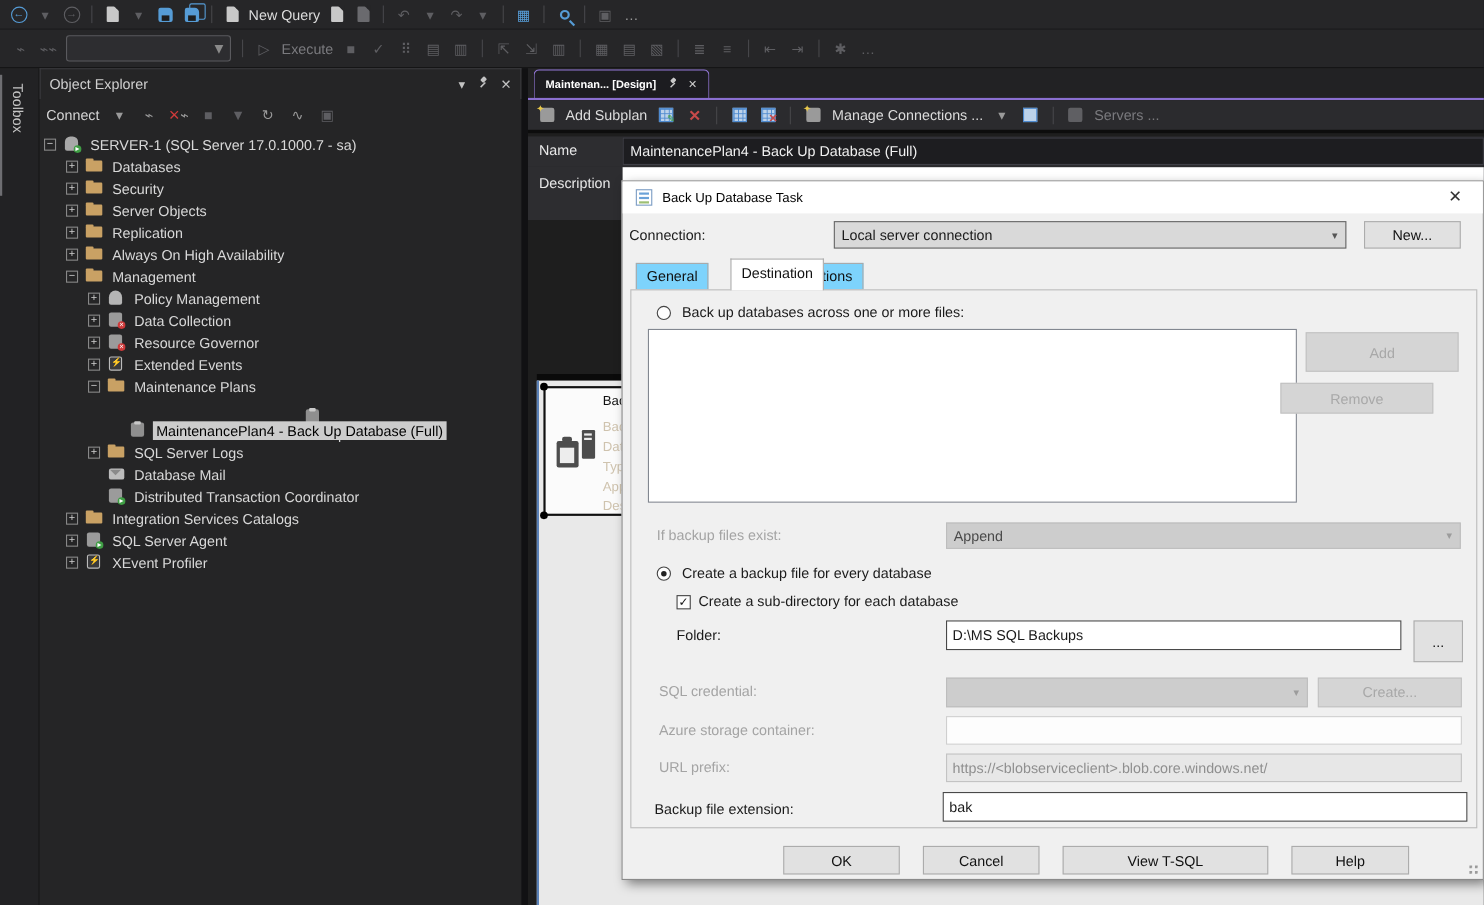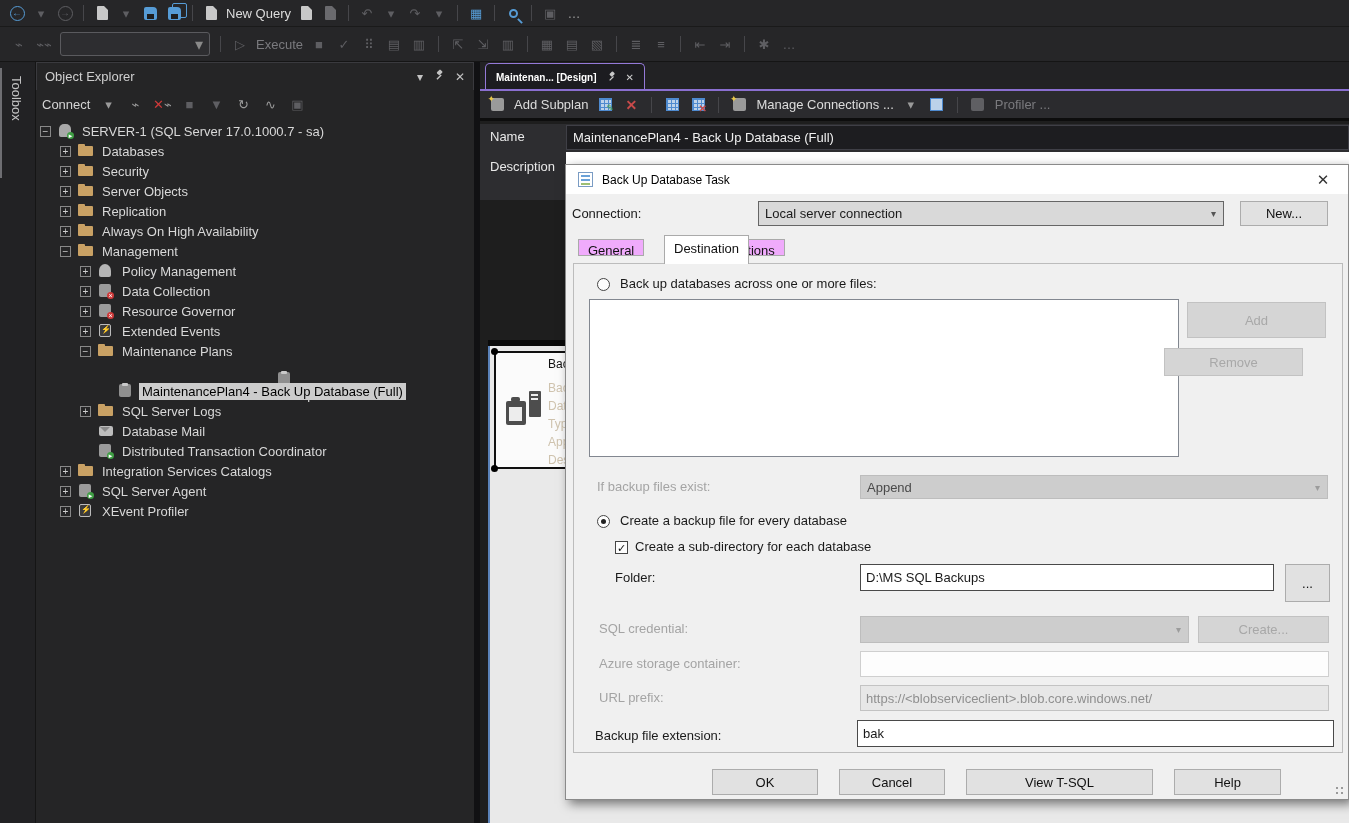--- a/index.html
+++ b/index.html
@@ -132,21 +132,21 @@
   .combo { position:absolute; background:#d9d9d9; border:1px solid #666; display:flex; align-items:center;
       padding-left:6px; }
   .combo .chev { position:absolute; right:7px; color:#555; font-size:10px; }
   .combo.dis { background:#cdcdcd; border-color:#bdbdbd; color:#4a4a4a; }
   .combo.dis .chev { color:#9c9c9c; }
   .btn { position:absolute; background:#e1e1e1; border:1px solid #acacac; display:flex; align-items:center;
       justify-content:center; font-size:13px; color:#111; }
   .btn.flat { background:#d5d5d5; border-color:#c2c2c2; }
   .btn.disabled { color:#a8a8a8; }
   .btn.semi { color:#5c5c5c; }
-  .dtab { position:absolute; border:1px solid #aaa; background:#f0abfc; padding:3px 9px 0; height:17px;
+  .dtab { position:absolute; border:1px solid #aaa; background:#7dd3fc; padding:3px 9px 0; height:25px;
       font-size:13px; color:#111; }
   .dtab.active { background:#fff; height:29px; z-index:3; border-bottom:none; padding-top:5px; }
   #dlg-page { position:absolute; left:7px; top:98px; width:770px; height:490px; border:1px solid #bcbcbc;
       background:#f0f0f0; }
   .radio { position:absolute; width:13px; height:13px; border:1px solid #444; border-radius:50%; background:#fdfdfd; }
   .radio.on::after { content:""; position:absolute; left:3px; top:3px; width:5px; height:5px; border-radius:50%; background:#222; }
   .checkbox { position:absolute; width:13px; height:13px; border:1px solid #444; background:#fdfdfd;
       font-size:11px; line-height:12px; text-align:center; color:#111; }
   #listbox { position:absolute; left:15px; top:35px; width:590px; height:158px; background:#fff; border:1px solid #828790; }
   .input { position:absolute; background:#fff; border:1px solid #494949; display:flex; align-items:center; padding-left:5px; }
@@ -449,21 +449,21 @@
         </span>
       <span>Manage Connections ...</span>
       <span class="tbico">▾</span>
       <span class="tbico">
           <span class="dgrid" style="background:#bcd2ea"></span>
         </span>
       <span class="tbsep"></span>
       <span class="tbico dim">
           <span class="srvico dim"></span>
         </span>
-      <span class="tblabel dim">Profiler ...</span>
+      <span class="tblabel dim">Servers ...</span>
     </div>
 
     <div id="name-row">
       <span id="name-label" style="top:5px">Name</span>
       <div id="name-input">MaintenancePlan4 - Back Up Database (Full)</div>
     </div>
     <div id="desc-row">
       <span id="desc-label" style="top:8px">Description</span>
       <div id="desc-input"></div>
     </div>

